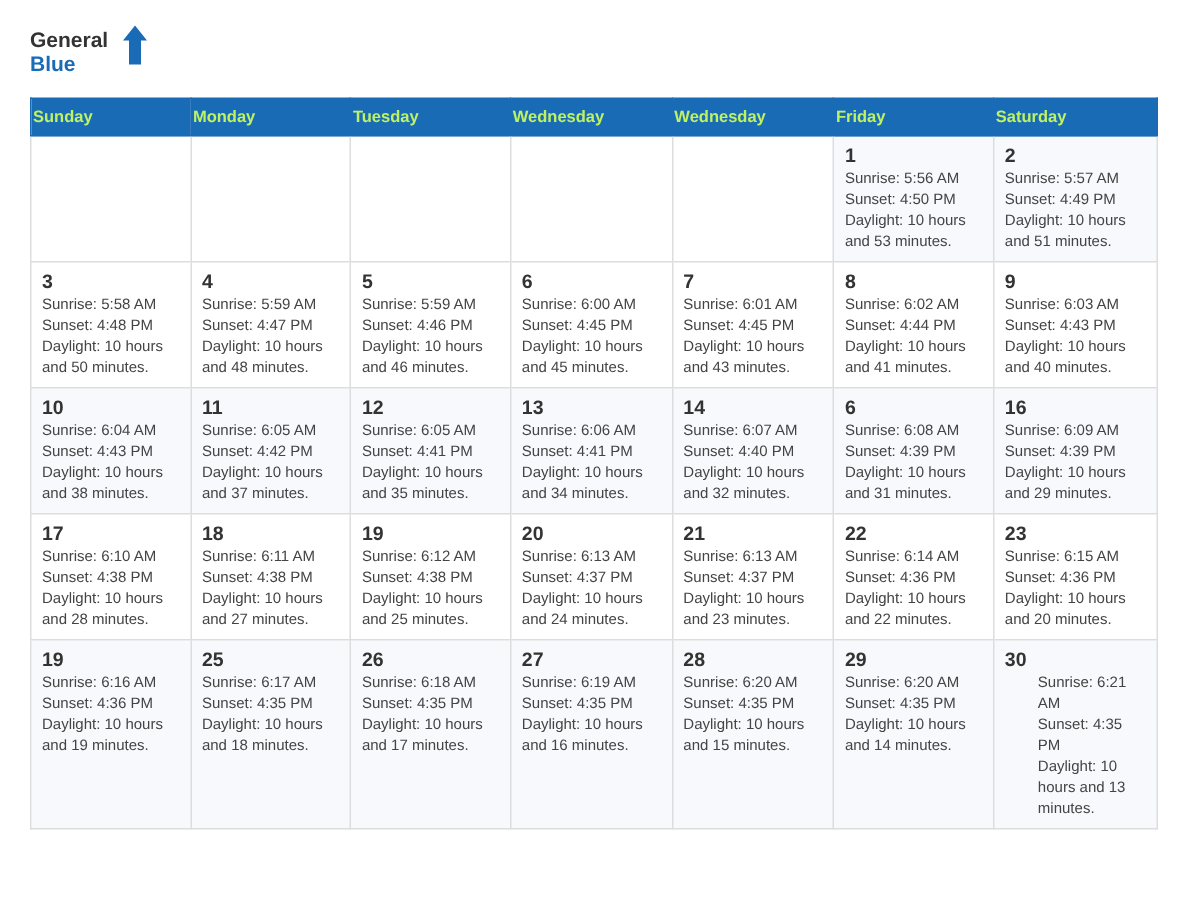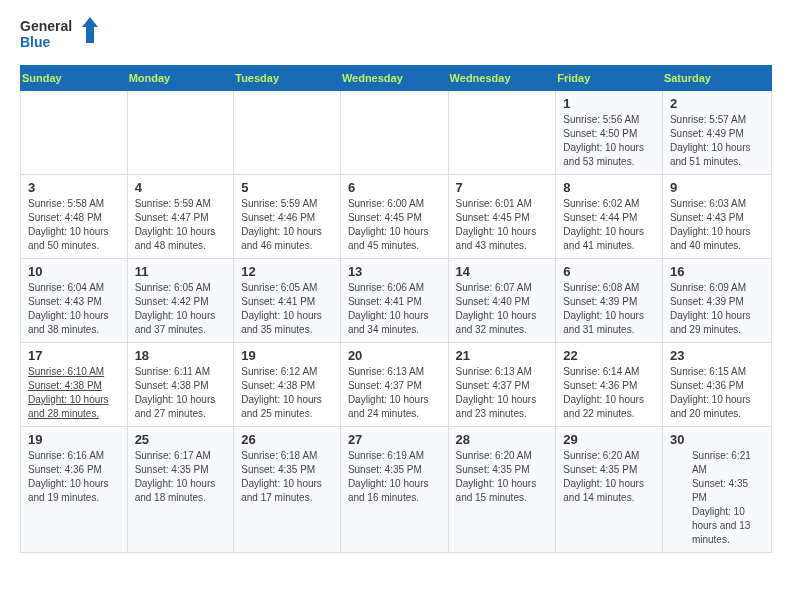--- a/index.html
+++ b/index.html
@@ -150,21 +150,21 @@
           <td>
             <span class="day-num">16</span>
             <div class="day-info" style="white-space: pre-line;">Sunrise: 6:09 AM
 Sunset: 4:39 PM
 Daylight: 10 hours and 29 minutes.</div>
           </td>
         </tr>
         <tr>
           <td>
             <span class="day-num">17</span>
-            <div class="day-info" style="white-space: pre-line; text-decoration: underline;">Sunrise: 6:10 AM
+            <div class="day-info" style="white-space: pre-line;">Sunrise: 6:10 AM
 Sunset: 4:38 PM
 Daylight: 10 hours and 28 minutes.</div>
           </td>
           <td>
             <span class="day-num">18</span>
             <div class="day-info" style="white-space: pre-line;">Sunrise: 6:11 AM
 Sunset: 4:38 PM
 Daylight: 10 hours and 27 minutes.</div>
           </td>
           <td>

